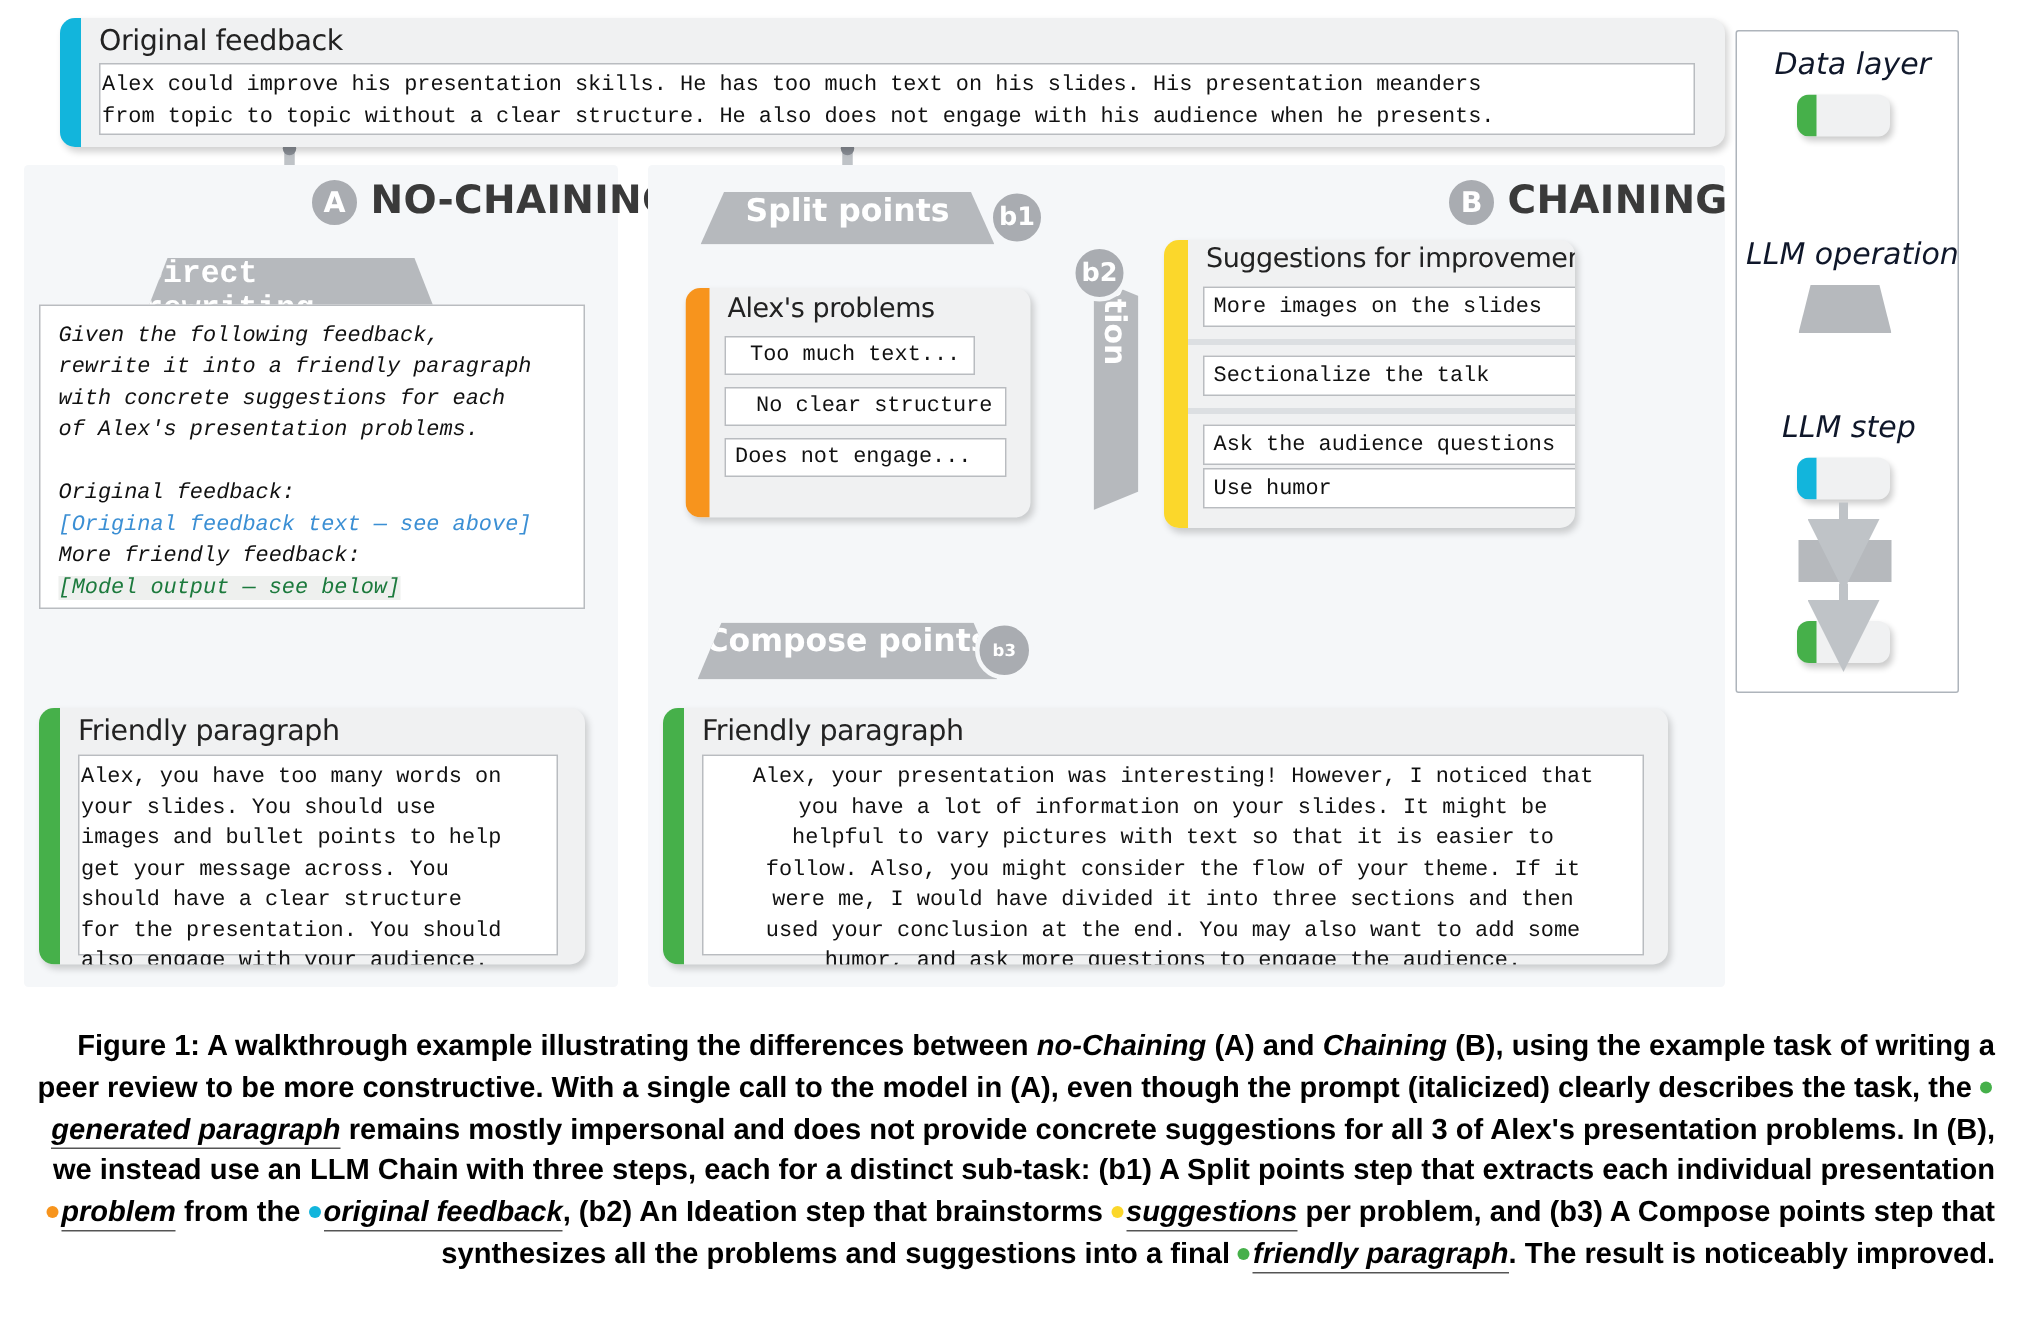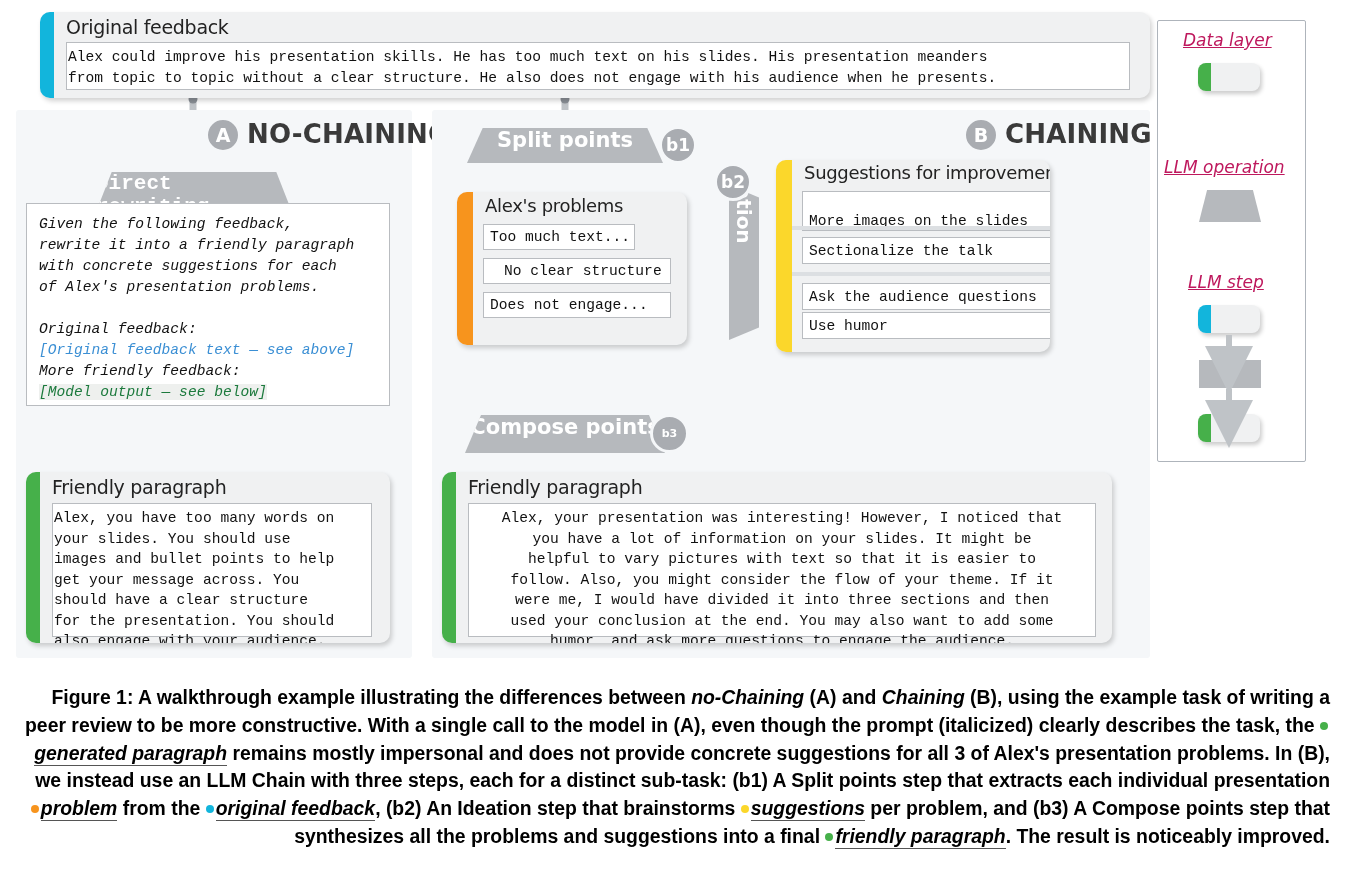--- a/index.html
+++ b/index.html
@@ -55,22 +55,22 @@
     display:flex;align-items:center;justify-content:center;
     font-family:"DejaVu Sans", sans-serif;font-weight:bold;
   }
   .sectionlabel{
     position:absolute;font-family:"DejaVu Sans", sans-serif;
     font-weight:bold;color:#3a3a3a;letter-spacing:.2px;
   }
 
   
   .leg-title{
-    position:absolute;font-style:italic;font-size:17px;color:#be185d;
-    font-family:"DejaVu Sans", sans-serif;white-space:nowrap;text-decoration:underline;
+    position:absolute;font-style:italic;font-size:20px;color:#0f172a;
+    font-family:"DejaVu Sans", sans-serif;white-space:nowrap;
   }
   .leg-chip{
     position:absolute;background:#f0f1f2;border-radius:8px;
     box-shadow:2px 3px 4px rgba(0,0,0,.2);overflow:hidden;
   }
   .leg-chip i{position:absolute;left:0;top:0;bottom:0;width:13px;display:block;}
   .leg-trap{position:absolute;background:#b6b9bd;clip-path:polygon(13% 0,87% 0,100% 100%,0% 100%);}
   .leg-rect{position:absolute;background:#b6b9bd;}
 
   
@@ -222,36 +222,36 @@
   <div class="trap trap-wide" style="left:467px;top:128px;width:196px;height:35px;font-size:21px;">
     <span>Split points</span>
   </div>
   <div class="badge" style="left:659px;top:126px;width:32px;height:32px;font-size:17px;">
     <span>b1</span>
   </div>
 
   <div class="card" style="left:457px;top:192px;width:230px;height:153px;">
     <span class="bar" style="background:#f7941d;width:16px;"></span>
     <span class="cardtitle" style="left:28px;top:3px;font-size:18px;">Alex's problems</span>
-    <div class="mono" style="position:absolute;left:26px;top:32px;width:152px;height:26px;padding:2px 6px;">Too much text...</div>
+    <div class="mono" style="position:absolute;left:26px;top:32px;width:167px;height:26px;padding:2px 16px;">Too much text...</div>
     <div class="mono" style="position:absolute;left:26px;top:66px;width:188px;height:26px;padding:2px 20px;">No clear structure</div>
     <div class="mono" style="position:absolute;left:26px;top:100px;width:188px;height:26px;padding:2px 6px;">Does not engage...</div>
   </div>
 
   <div class="trap trap-updown" style="left:729px;top:185px;width:30px;height:155px;">
     <span style="transform:rotate(90deg);white-space:nowrap;font-size:20px;">Ideation</span>
   </div>
   <div class="badge" style="left:714px;top:163px;width:32px;height:32px;font-size:17px;">
     <span>b2</span>
   </div>
 
   <div class="card" style="left:776px;top:160px;width:274px;height:192px;">
     <span class="bar" style="background:#fbd72b;width:16px;"></span>
     <span class="cardtitle" style="left:28px;top:2px;font-size:18px;">Suggestions for improvement</span>
-    <div class="mono" style="position:absolute;left:26px;top:31px;width:258px;height:27px;padding:19px 6px;">More images on the slides</div>
+    <div class="mono" style="position:absolute;left:26px;top:31px;width:258px;height:27px;padding:3px 6px;">More images on the slides</div>
     <div style="position:absolute;left:16px;top:66px;right:0;height:4px;background:#dcdfe2;"></div>
     <div class="mono" style="position:absolute;left:26px;top:77px;width:258px;height:27px;padding:3px 6px;">Sectionalize the talk</div>
     <div style="position:absolute;left:16px;top:112px;right:0;height:4px;background:#dcdfe2;"></div>
     <div class="mono" style="position:absolute;left:26px;top:123px;width:258px;height:27px;padding:3px 6px;">Ask the audience questions</div>
     <div class="mono" style="position:absolute;left:26px;top:152px;width:258px;height:27px;padding:3px 6px;">Use humor</div>
   </div>
 
   <div class="trap trap-wide" style="left:465px;top:415px;width:200px;height:38px;font-size:21px;">
     <span>Compose points</span>
   </div>

